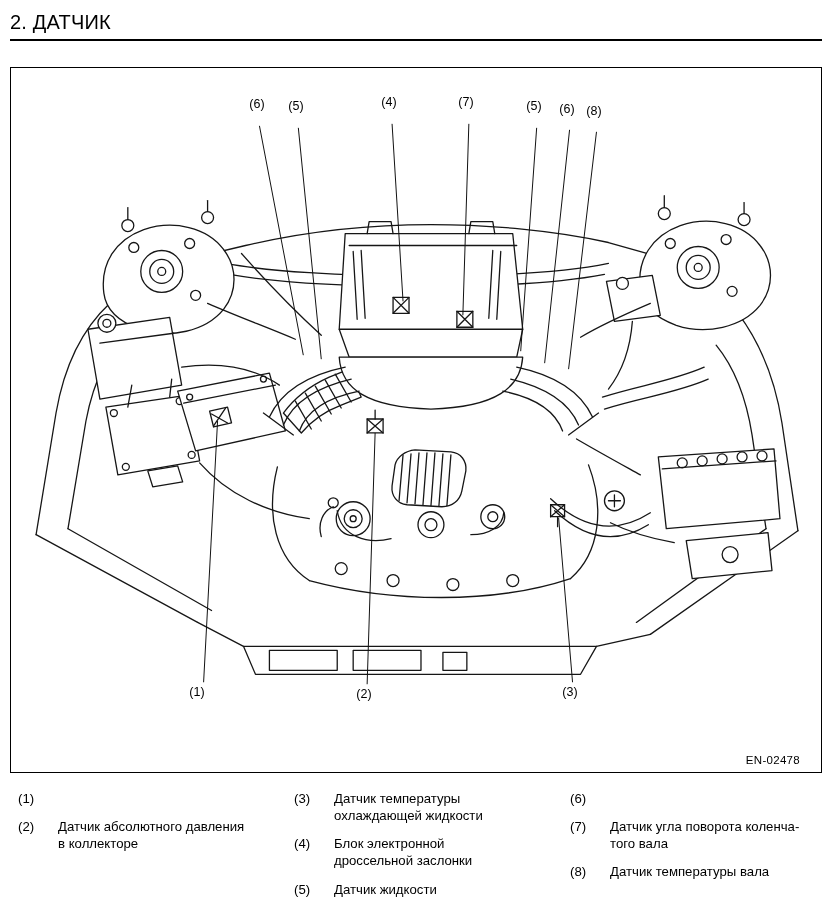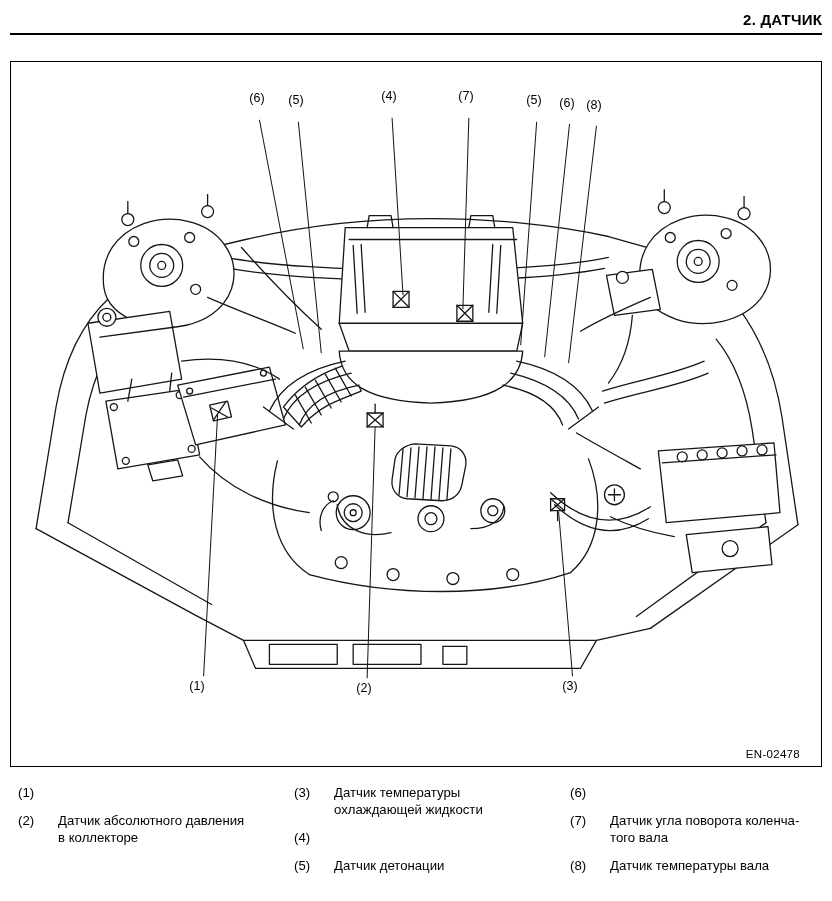--- a/index.html
+++ b/index.html
@@ -6,24 +6,23 @@
   html, body { margin: 0; padding: 0; }
   body {
     width: 832px;
     min-height: 901px;
     background: #ffffff;
     color: #000;
     font-family: "Liberation Sans", "DejaVu Sans", sans-serif;
   }
   .header { margin: 11px 10px 0 10px; }
   .title {
-    font-size: 15px;
-    font-weight: 700;
+    font-size: 20px;
+    font-weight: 400;
     letter-spacing: 0.2px;
-    text-align: right;
   }
   .rule {
     height: 0;
     border-top: 2.6px solid #000;
     margin: 5px 10px 0 10px;
   }
   .figure {
     position: relative;
     margin: 26px 10px 0 10px;
     height: 706px;
@@ -253,24 +252,25 @@
       <span class="txt">Датчик абсолютного давления в коллекторе</span>
     </div>
   </div>
   <div class="col col-2">
     <div class="item">
       <span class="num">(3)</span>
       <span class="txt">Датчик температуры охлаждаю­щей жидкости</span>
     </div>
     <div class="item">
       <span class="num">(4)</span>
+      <span class="txt">Блок электронной дроссельной заслонки</span>
     </div>
     <div class="item">
       <span class="num">(5)</span>
-      <span class="txt">Датчик детонации</span>
+      <span class="txt">Датчик жидкости</span>
     </div>
   </div>
   <div class="col col-3">
     <div class="item">
       <span class="num">(6)</span>
     </div>
     <div class="item">
       <span class="num">(7)</span>
       <span class="txt">Датчик угла поворота коленча­того вала</span>
     </div>

